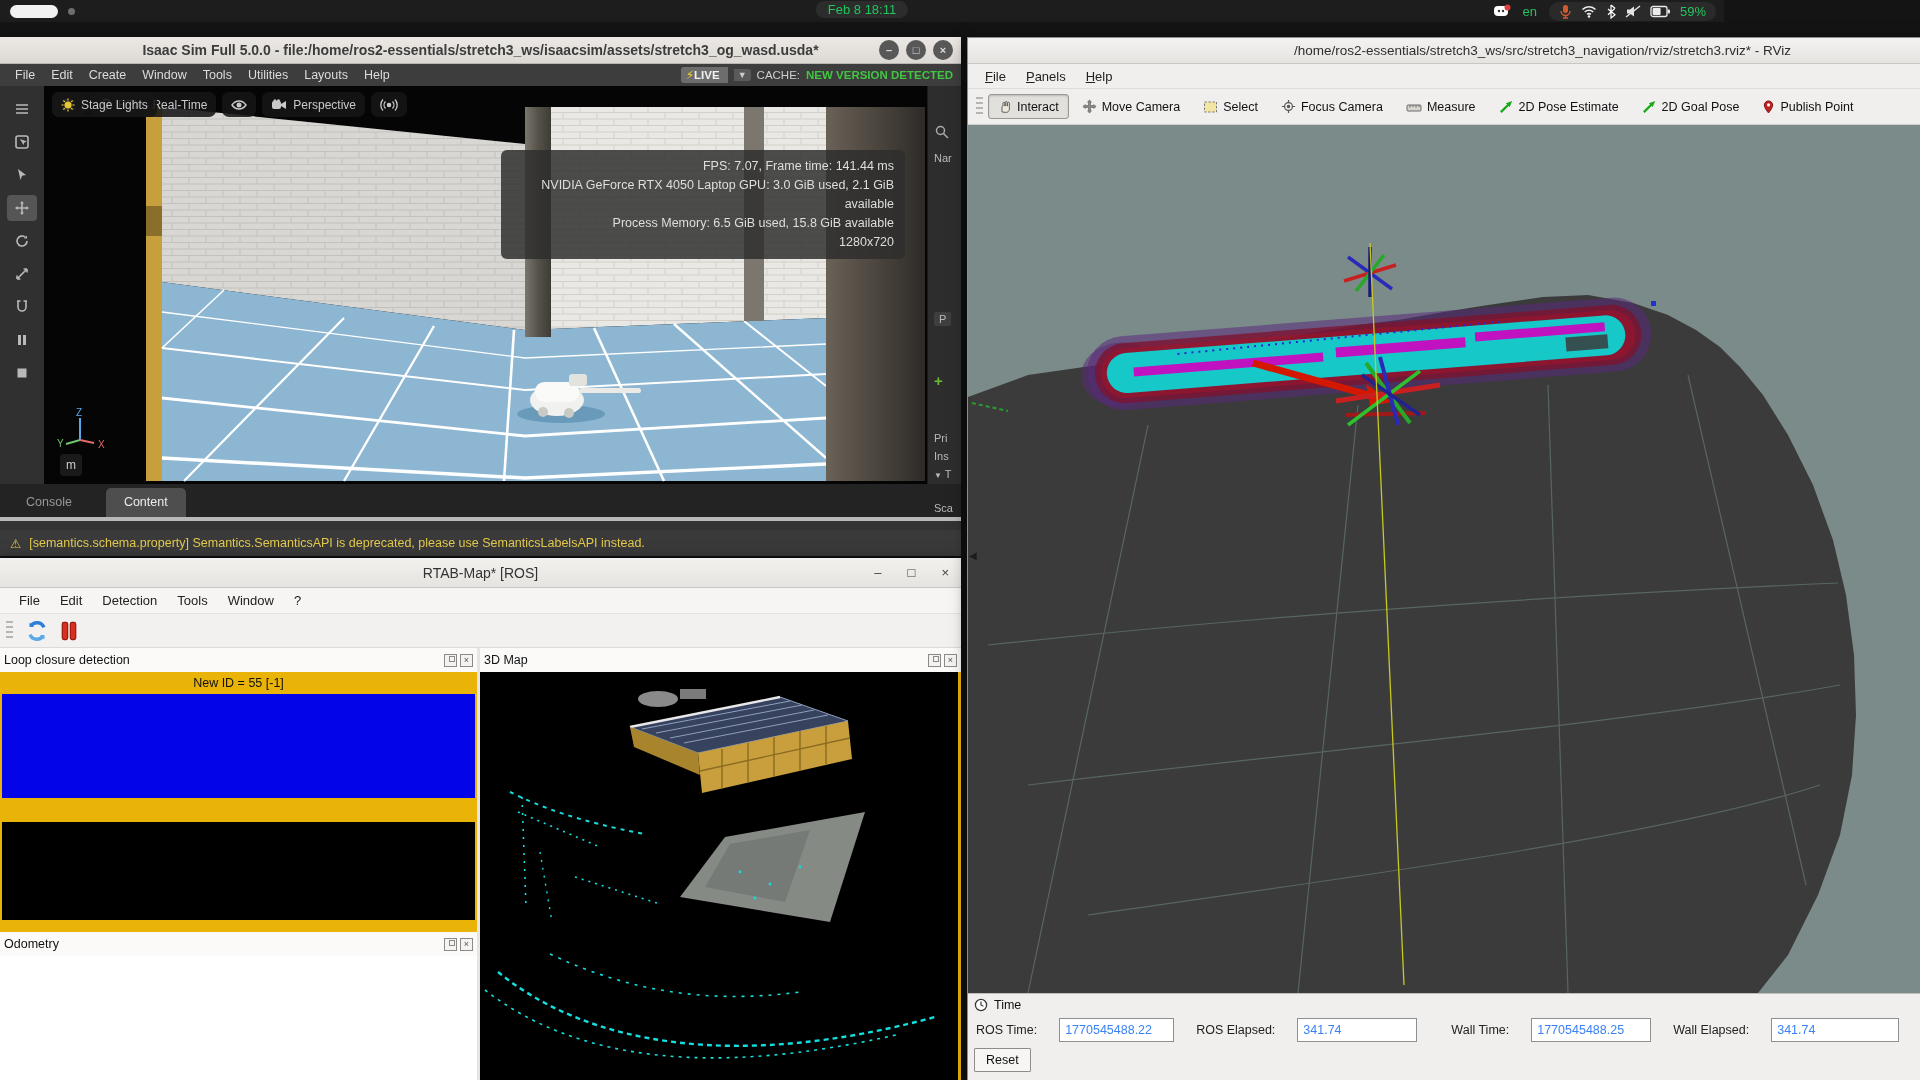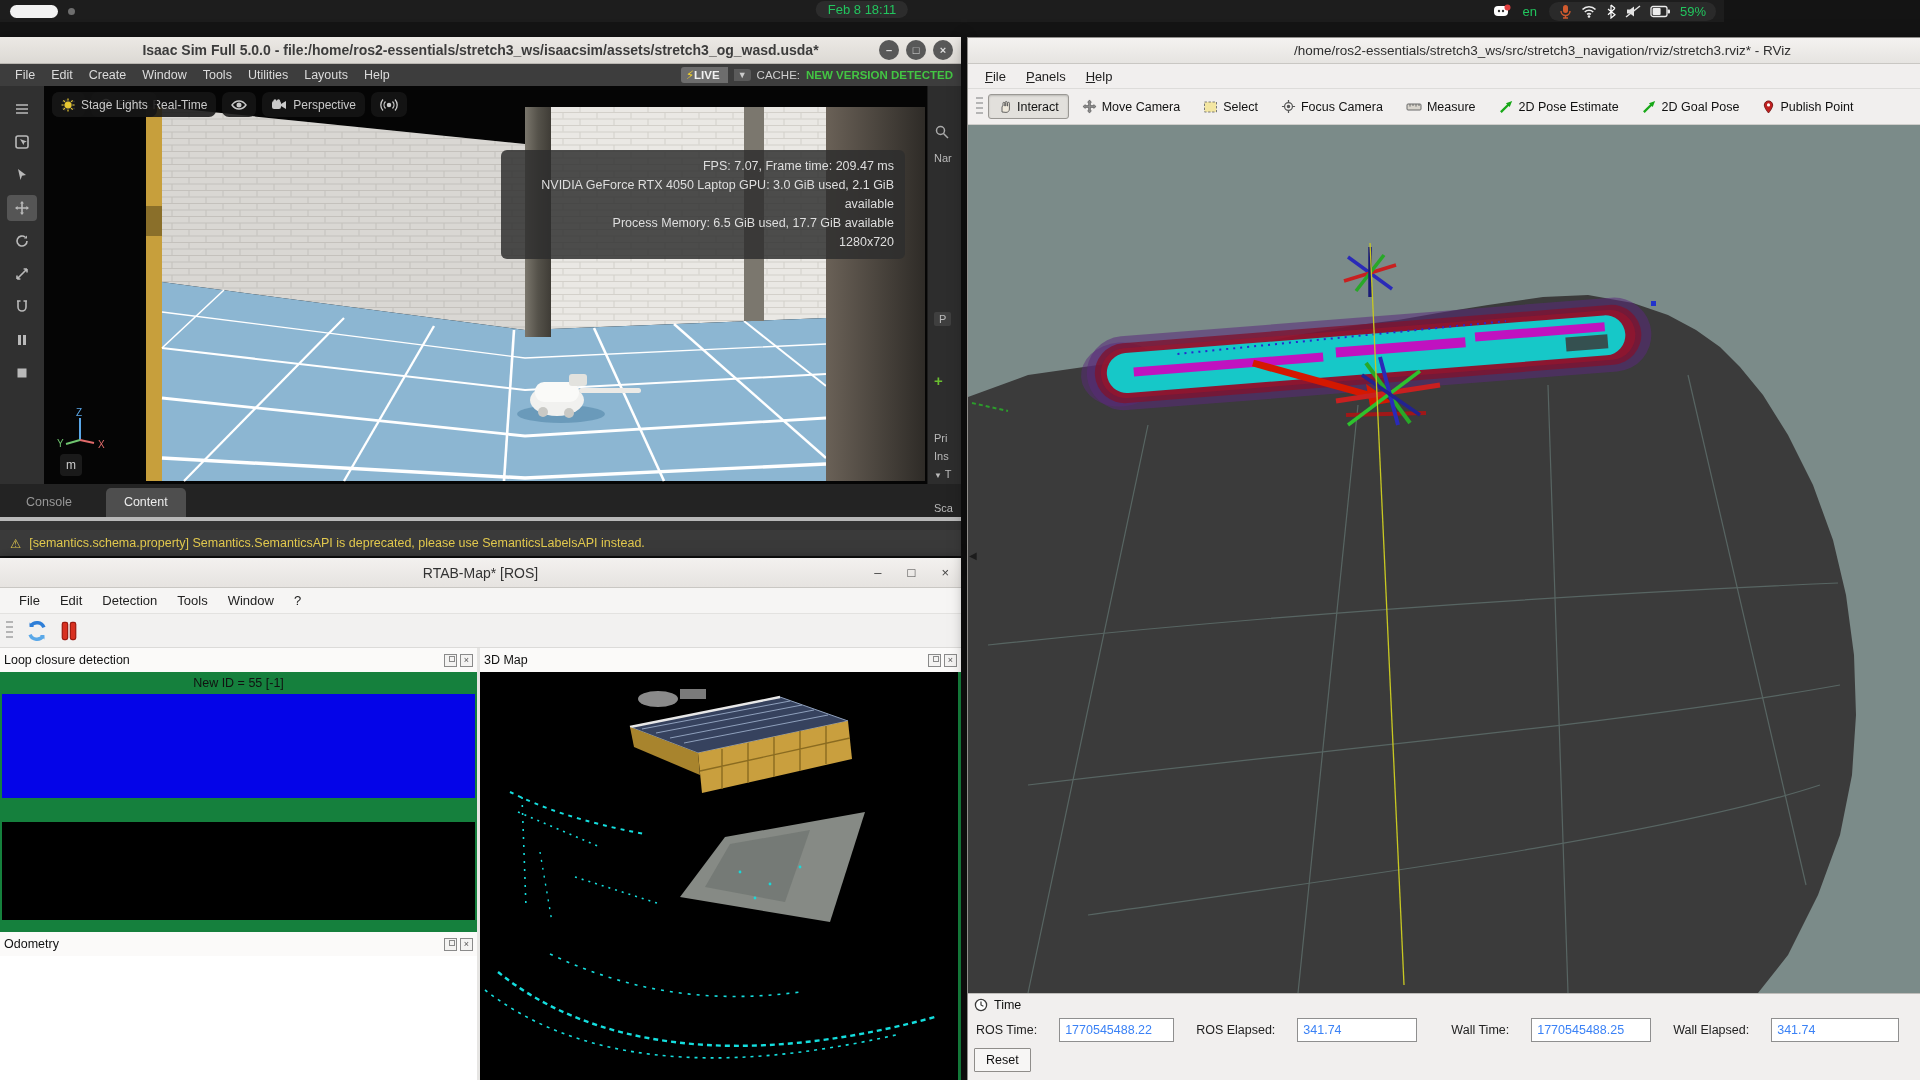--- a/index.html
+++ b/index.html
@@ -50,38 +50,38 @@
 .itab.on{background:#4e4e4e;color:#ececec}
 .ibar{height:4px;background:#b8b8b8}
 .igap{height:9px;background:#333}
 .iwarn{height:26px;background:#3a3a3a;color:#e2c94e;font-size:12.5px;gap:8px;padding-left:10px}
 
 .rtab{left:0;top:558px;width:961px;height:522px;background:#fff}
 .rtl{height:30px;background:linear-gradient(#f2f0ee,#e4e2df);font-weight:normal;color:#333;font-size:14px;justify-content:center;position:relative;border-bottom:1px solid #c9c7c3}
 .rmenu{height:26px;background:#f6f5f4;font-size:13px;color:#222;padding-left:10px;gap:2px;border-bottom:1px solid #e3e2e0}
 .rmenu span{padding:0 9px}
 .rtool{height:34px;background:#f2f1f0;border-bottom:1px solid #dcdbd9;gap:10px;padding-left:4px}
-.panels{display:flex;height:432px;background:#15803d}
+.panels{display:flex;height:432px;background:#eab308}
 .lpan{width:480px;border-right:3px solid #e6e5e3;display:flex;flex-direction:column}
 .rpan{flex:1;display:flex;flex-direction:column}
 .phead{height:24px;font-size:12.5px;color:#111;padding:0 4px;background:#fbfaf9;display:flex;align-items:center}
 .phead .sp{margin-left:auto;display:flex;gap:3px}
 .mini{width:13px;height:13px;border:1px solid #8a8a8a;display:flex;align-items:center;justify-content:center;font-size:9px;color:#555;position:relative;background:#f4f3f2}
 .mini.fl::after{content:"";position:absolute;right:1px;top:1px;width:4px;height:4px;border:1px solid #8a8a8a}
 .cap{height:22px;font-size:12.5px;display:flex;align-items:center;justify-content:center;color:#111}
 .bluebox{height:104px;background:#0404e8;margin:0 2px}
 .blackbox{height:98px;background:#000;margin:0 2px}
 
 .rviz{left:967px;top:37px;width:1151px;height:1043px;background:#f1efee;border:1px solid #8f8d8a}
 .rvttl{height:26px;background:linear-gradient(#f4f2f0,#e6e4e1);font-weight:normal;font-size:13.5px;color:#2e2e2e;justify-content:center;position:relative;border-bottom:1px solid #c9c7c3}
 .rvmenu{height:25px;font-size:13px;gap:2px;padding-left:8px;border-bottom:1px solid #dddcda;background:#f1efee}
 .rvmenu span{padding:0 9px;display:inline-block}
 .rvmenu span::first-letter{text-decoration:underline}
 .rvtool{height:36px;border-bottom:1px solid #cfcecb;gap:3px;padding:0 6px;background:#f1efee}
-.tbt{display:flex;align-items:center;gap:5px;font-size:12.5px;color:#111;padding:4px 9px;border-radius:3px;border:1px solid transparent}
+.tbt{display:flex;align-items:flex-end;gap:5px;font-size:12.5px;color:#111;padding:4px 9px;border-radius:3px;border:1px solid transparent}
 .tbt.on{background:#e2e0dc;border:1px solid #9a9894;box-shadow:inset 0 1px 2px rgba(0,0,0,.18)}
 .zpm{font-size:19px;font-weight:bold;color:#3a6fd8;padding:0 8px}
 .rview{position:relative;height:868px;background:#7b8b89}
 .edgearr{position:absolute;top:425px;font-size:10px;color:#1c1c1c}
 .timep{height:88px;border-top:1px solid #bfbdba;background:#f1efee;position:relative}
 .tph{height:22px;display:flex;align-items:center;gap:6px;padding-left:6px;font-size:12.5px;color:#111}
 .tclose{position:absolute;right:4px;top:3px;width:15px;height:15px;background:#cf3b30;border-radius:3px;color:#fff;font-size:11px;display:flex;align-items:center;justify-content:center;border:1px solid #8f1f16}
 .tpf{display:flex;align-items:center;gap:22px;padding:2px 8px;font-size:12.5px}
 .tpf input{height:24px;border:1px solid #8f8f8f;background:#fff;font-size:12.5px;padding:0 5px;font-family:"Liberation Sans",sans-serif;color:#3b82f6}
 .chk{width:14px;height:14px;border:1px solid #777;background:#fff}
@@ -322,23 +322,23 @@
         <span class="vbtn">
           <svg width="14" height="14" viewBox="0 0 14 14" stroke="#e8c832" fill="#e8c832" stroke-width="1.2">
               <circle cx="7" cy="7" r="3"></circle>
               <path d="M7 .5v2M7 11.5v2M.5 7h2M11.5 7h2M2.4 2.4l1.4 1.4M10.2 10.2l1.4 1.4M11.6 2.4l-1.4 1.4M3.8 10.2l-1.4 1.4" fill="none"></path>
             </svg>
           <span>Stage Lights</span>
         </span>
       </div>
 
       <div class="abs stats">
-        <div>FPS: 7.07, Frame time: 209.47 ms</div>
+        <div>FPS: 7.07, Frame time: 141.44 ms</div>
         <div>NVIDIA GeForce RTX 4050 Laptop GPU: 3.0 GiB used, 2.1 GiB available</div>
-        <div>Process Memory: 6.5 GiB used, 17.7 GiB available</div>
+        <div>Process Memory: 6.5 GiB used, 15.8 GiB available</div>
         <div>1280x720</div>
       </div>
 
       <div class="abs" style="left:12px;bottom:32px">
         <svg width="52" height="44" viewBox="0 0 52 44">
           <path d="M24 32V10" stroke="#5aa7e8" stroke-width="2"></path>
           <path d="M24 32L10 36" stroke="#6fc46f" stroke-width="2"></path>
           <path d="M24 32l14 3" stroke="#e06a6a" stroke-width="2"></path>
           <text x="20" y="8" fill="#5aa7e8" font-size="10">Z</text>
           <text x="1" y="39" fill="#6fc46f" font-size="10">Y</text>

